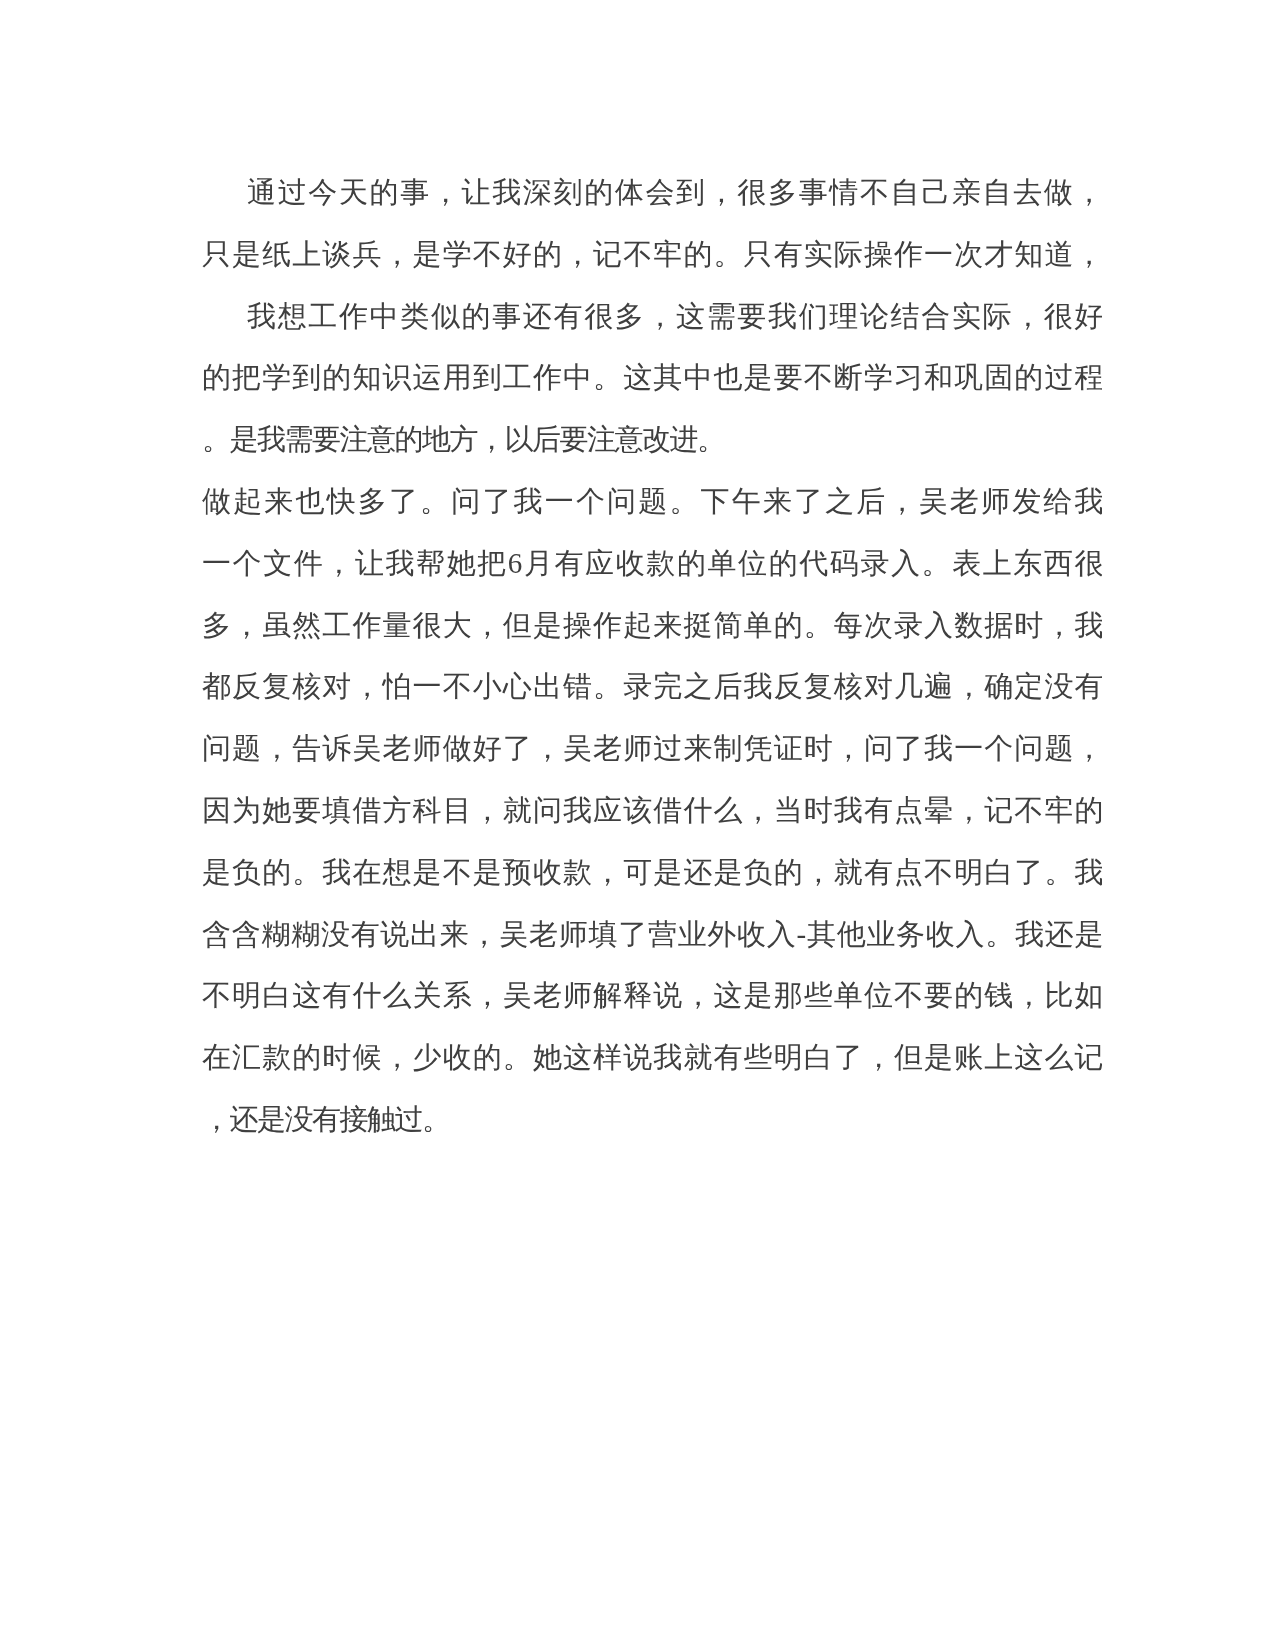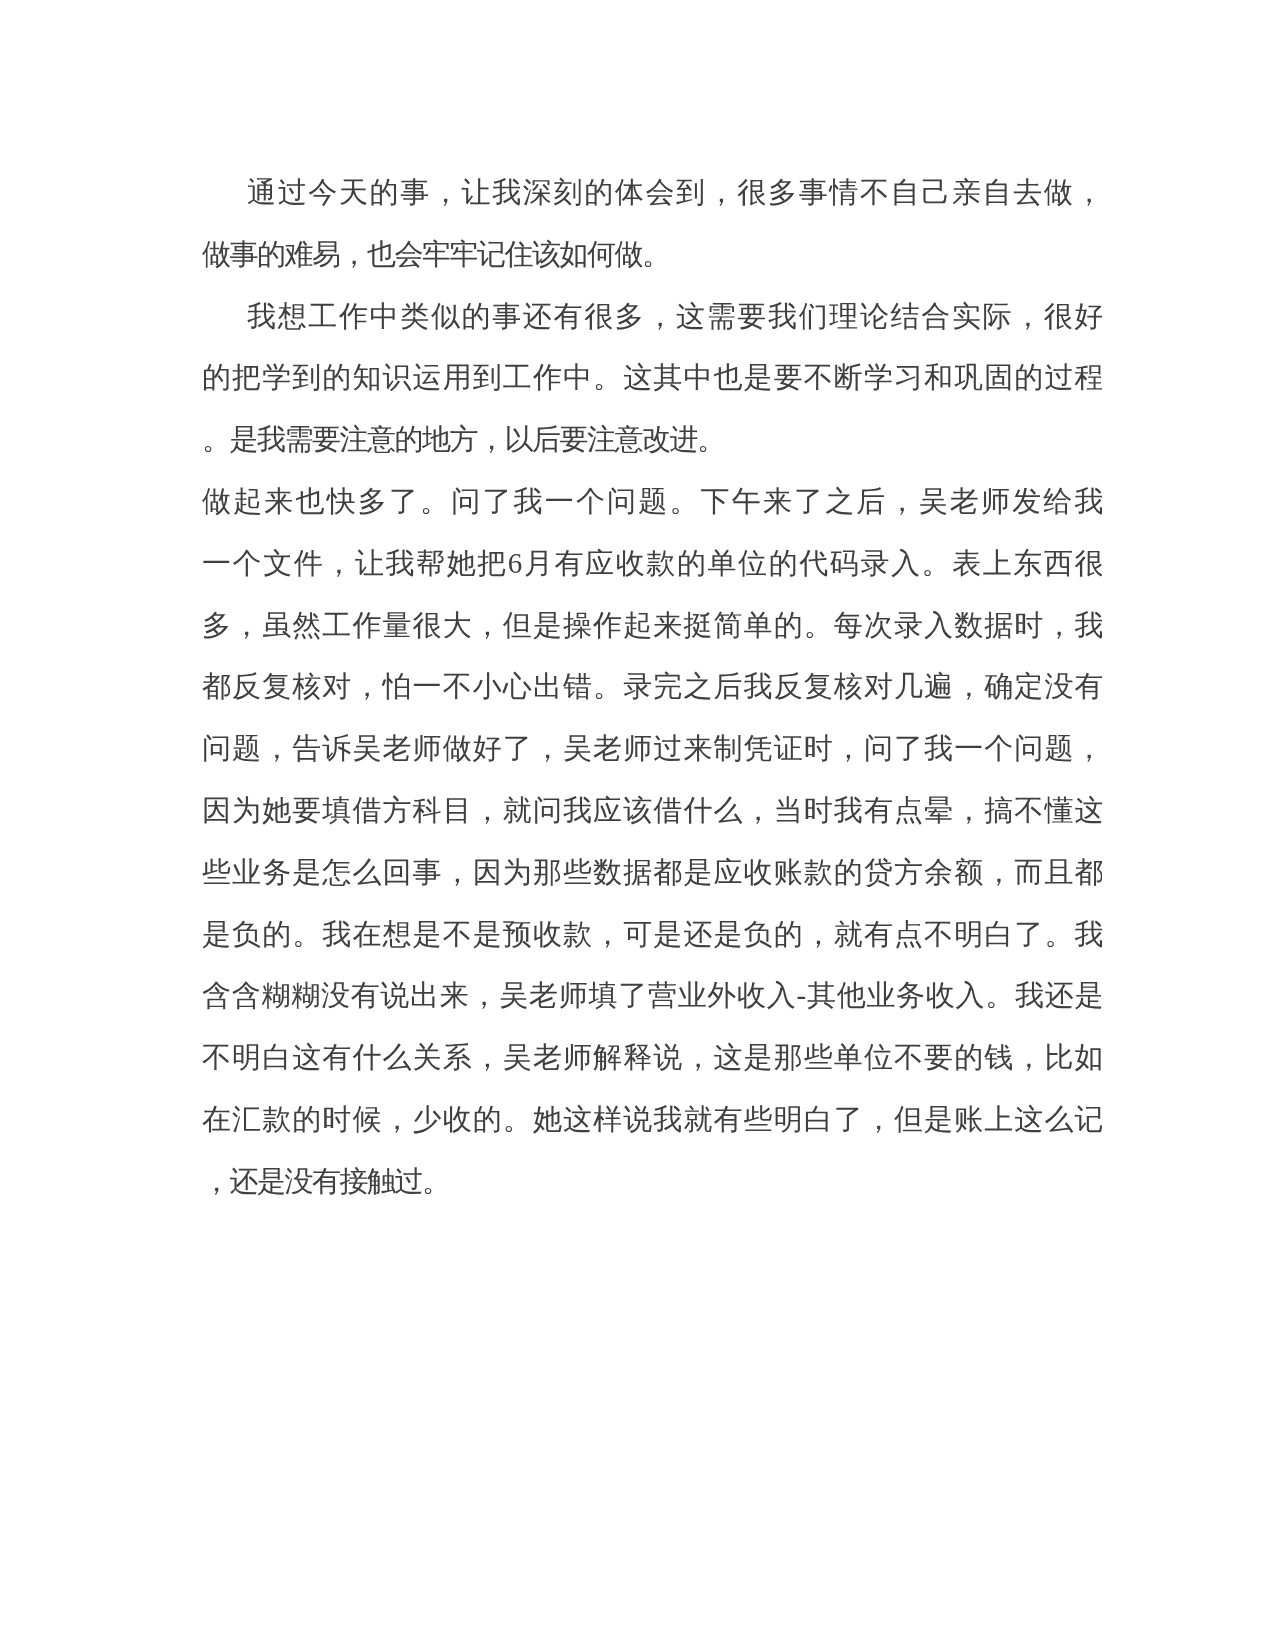--- a/index.html
+++ b/index.html
@@ -40,30 +40,29 @@
     text-align-last: justify;
     text-justify: inter-character;
   }
 </style>
 </head>
 <body>
 
 <div class="page">
   <div class="text-block">
       <div class="text-line indent justify">通过今天的事，让我深刻的体会到，很多事情不自己亲自去做，</div>
-      <div class="text-line">做事的难易，也会牢牢记住该如何做。</div>
+      <div class="text-line justify">只是纸上谈兵，是学不好的，记不牢的。只有实际操作一次才知道，</div>
       <div class="text-line indent justify">我想工作中类似的事还有很多，这需要我们理论结合实际，很好</div>
       <div class="text-line justify">的把学到的知识运用到工作中。这其中也是要不断学习和巩固的过程</div>
       <div class="text-line">。是我需要注意的地方，以后要注意改进。</div>
       <div class="text-line justify">做起来也快多了。问了我一个问题。下午来了之后，吴老师发给我</div>
       <div class="text-line justify">一个文件，让我帮她把6月有应收款的单位的代码录入。表上东西很</div>
       <div class="text-line justify">多，虽然工作量很大，但是操作起来挺简单的。每次录入数据时，我</div>
       <div class="text-line justify">都反复核对，怕一不小心出错。录完之后我反复核对几遍，确定没有</div>
       <div class="text-line justify">问题，告诉吴老师做好了，吴老师过来制凭证时，问了我一个问题，</div>
-      <div class="text-line justify">因为她要填借方科目，就问我应该借什么，当时我有点晕，搞不懂这</div>
-      <div class="text-line justify">些业务是怎么回事，因为那些数据都是应收账款的贷方余额，而且都</div>
+      <div class="text-line justify">因为她要填借方科目，就问我应该借什么，当时我有点晕，记不牢的</div>
       <div class="text-line justify">是负的。我在想是不是预收款，可是还是负的，就有点不明白了。我</div>
       <div class="text-line justify">含含糊糊没有说出来，吴老师填了营业外收入-其他业务收入。我还是</div>
       <div class="text-line justify">不明白这有什么关系，吴老师解释说，这是那些单位不要的钱，比如</div>
       <div class="text-line justify">在汇款的时候，少收的。她这样说我就有些明白了，但是账上这么记</div>
       <div class="text-line">，还是没有接触过。</div>
     </div>
 </div>
 
 </body></html>

